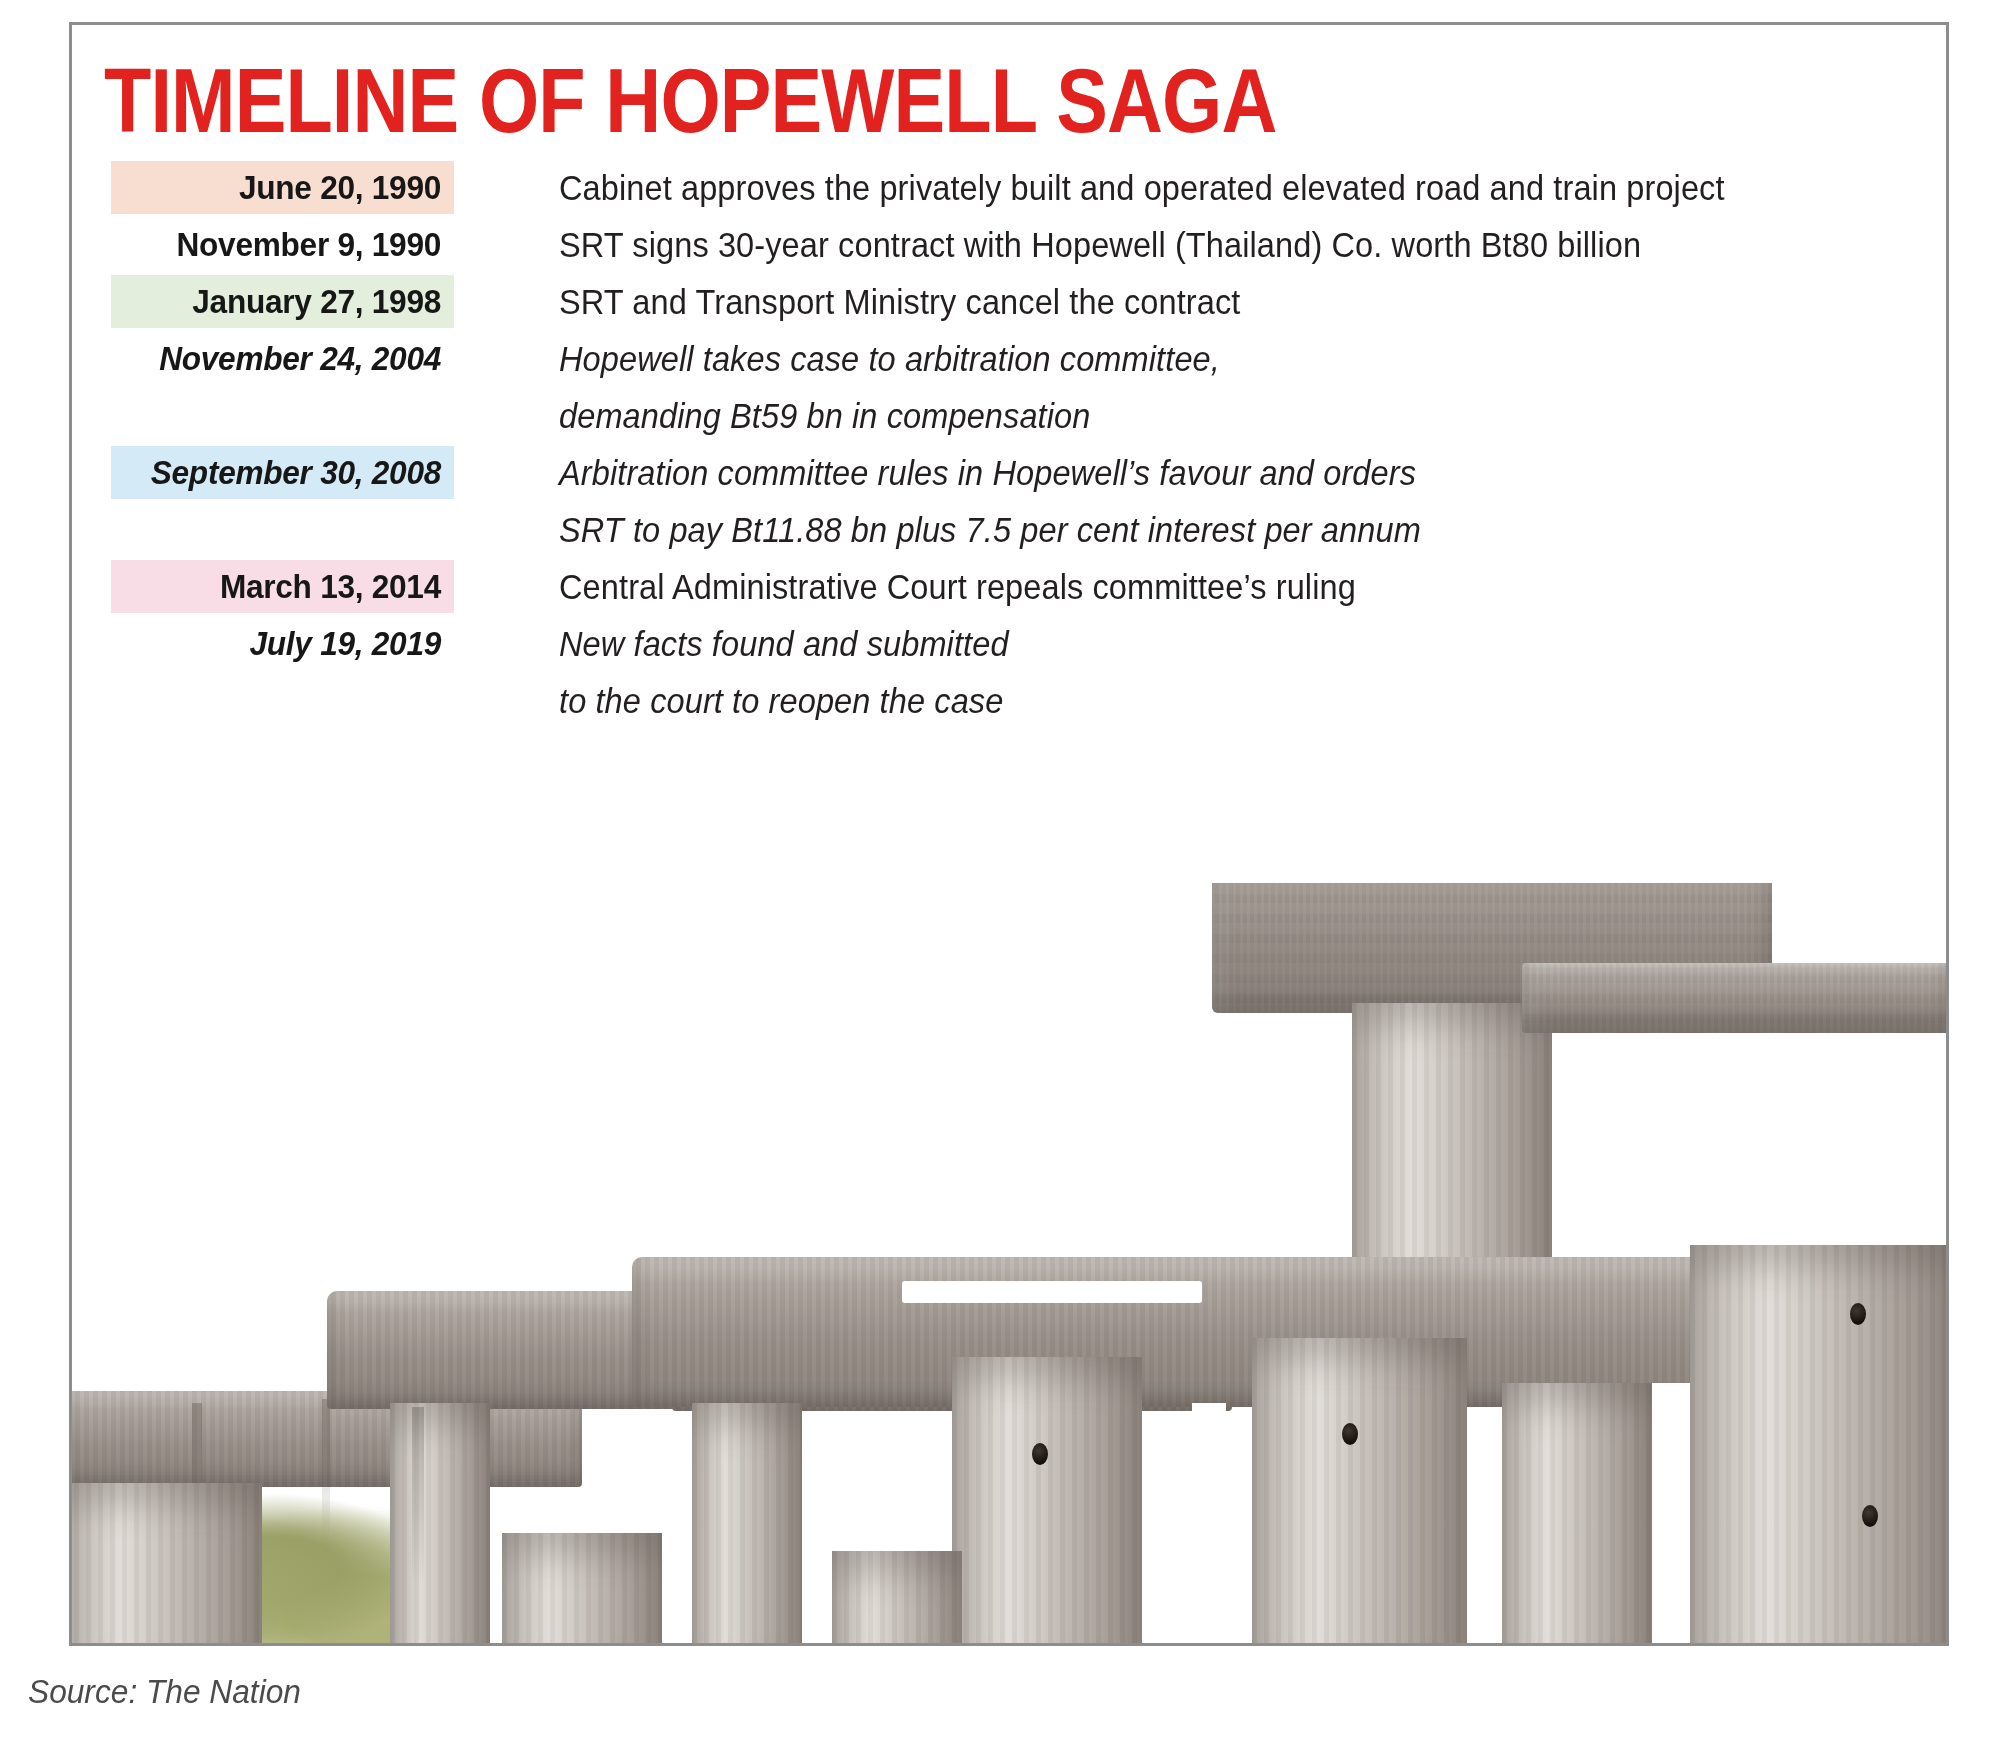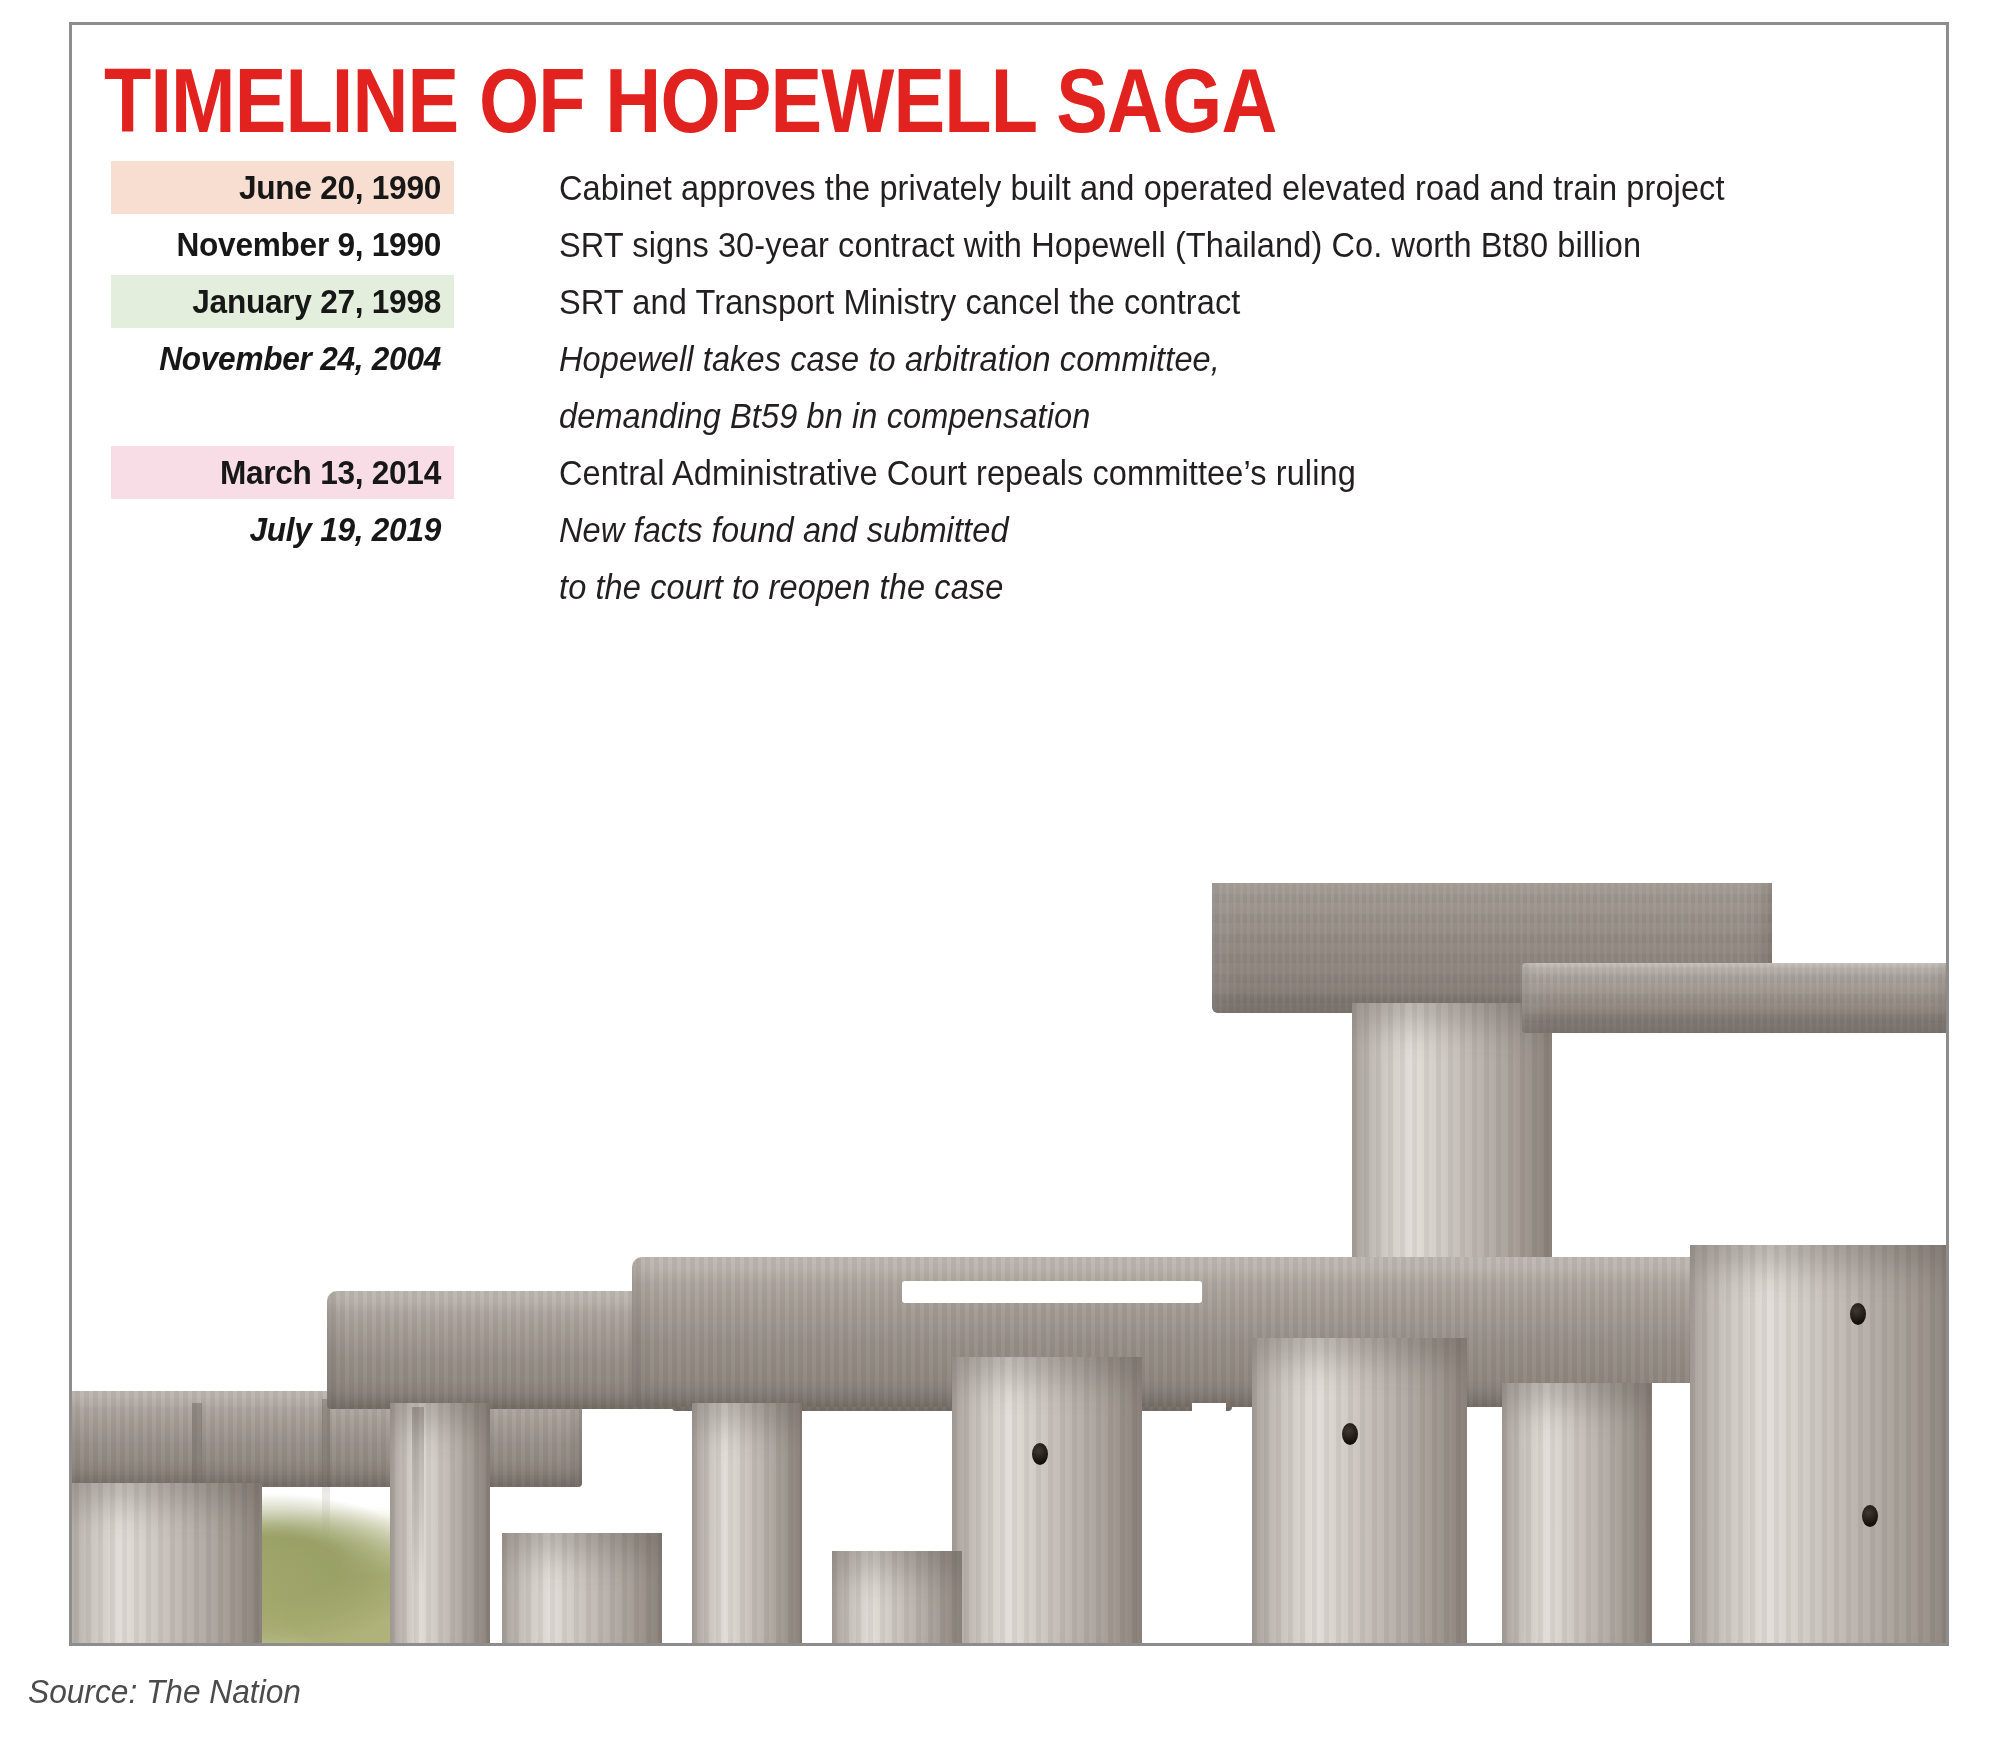--- a/index.html
+++ b/index.html
@@ -229,20 +229,28 @@
 
 
     <div class="row tall">
       <div class="date">November 24, 2004</div>
       <div class="desc">
         <span class="l2">Hopewell takes case to arbitration committee,</span>
         <span class="l2">demanding Bt59 bn in compensation</span>
       </div>
     </div>
 
+    <div class="row tall">
+      <div class="hl" style="background:#d5eaf7"></div>
+      <div class="date">September 30, 2008</div>
+      <div class="desc">
+        <span class="l2">Arbitration committee rules in Hopewell’s favour and orders</span>
+        <span class="l2">SRT to pay Bt11.88 bn plus 7.5 per cent interest per annum</span>
+      </div>
+    </div>
 
     <div class="row">
       <div class="hl" style="background:#f9dde6"></div>
       <div class="date">March 13, 2014</div>
       <div class="desc"><span>Central Administrative Court repeals committee’s ruling</span></div>
     </div>
 
 
 
     <div class="row tall">

